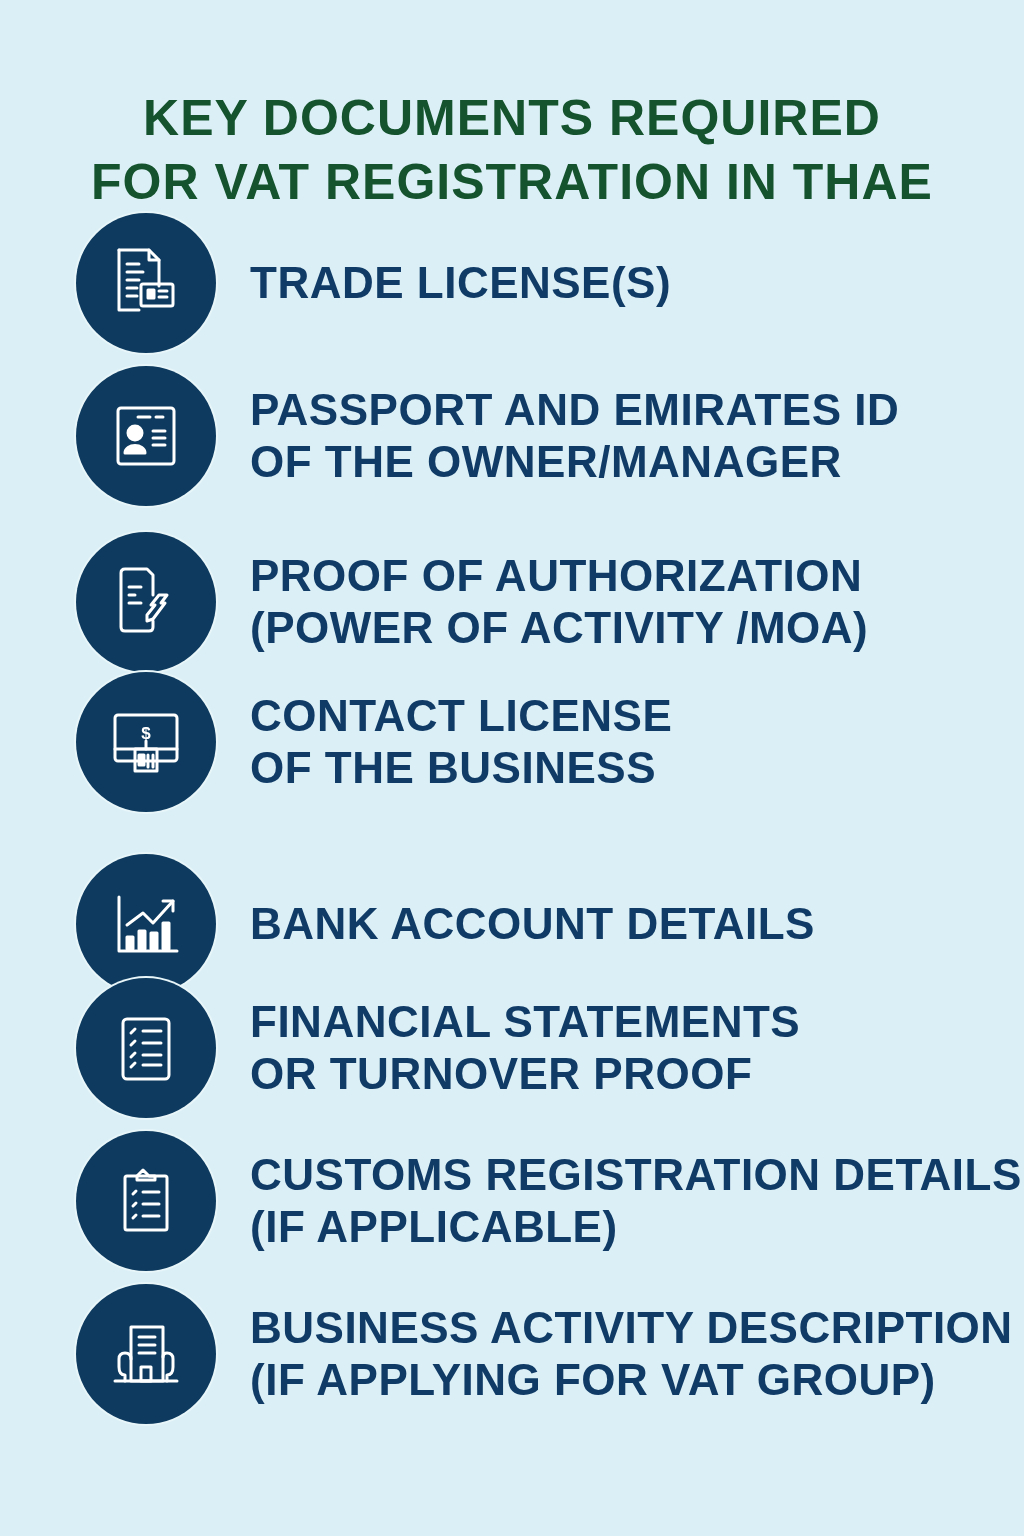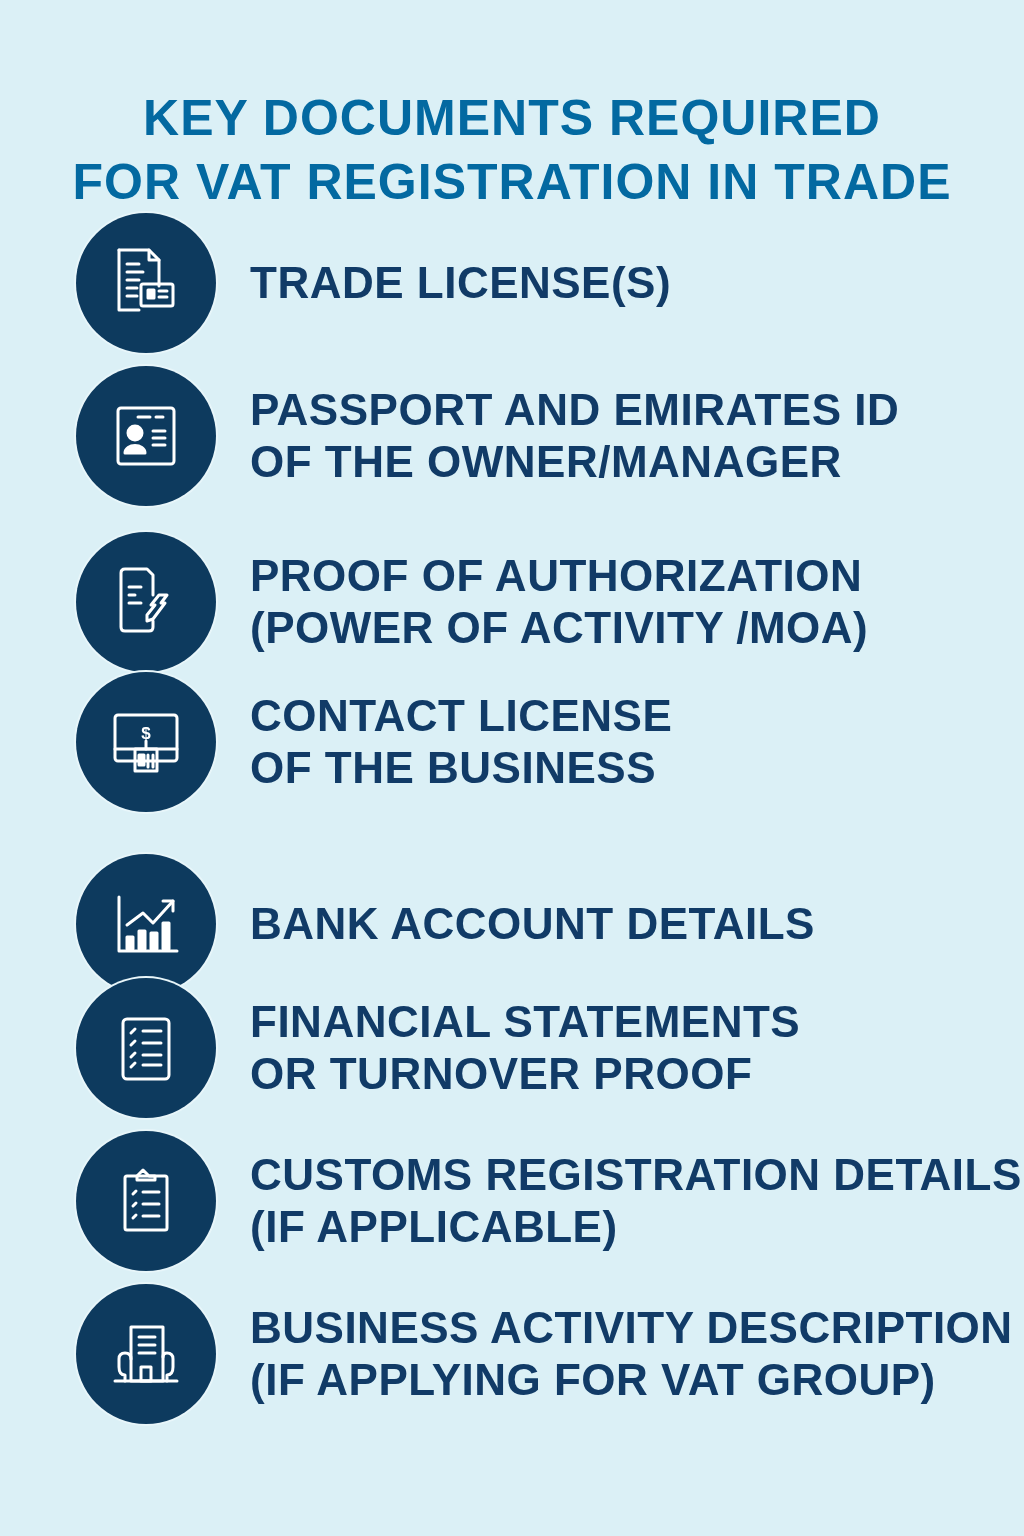--- a/index.html
+++ b/index.html
@@ -18,21 +18,21 @@
     .title {
       position: absolute;
       left: 0;
       top: 52px;
       width: 1024px;
       text-align: center;
       font-weight: 700;
       font-size: 50px;
       line-height: 64px;
       letter-spacing: 1px;
-      color: #0369a1;
+      color: #14532d;
     }
     .title .line { display: block; }
     .item {
       position: absolute;
       left: 76px;
       width: 900px;
       height: 140px;
     }
     .circle {
       position: absolute;
@@ -66,21 +66,21 @@
       color: #113b67;
       white-space: nowrap;
     }
     .label span { display: block; }
   </style>
 </head>
 <body>
 
 <h1 class="title">
   <span class="line">KEY DOCUMENTS REQUIRED</span>
-  <span class="line">FOR VAT REGISTRATION IN TRADE</span>
+  <span class="line">FOR VAT REGISTRATION IN THAE</span>
 </h1>
 
 <div class="item" style="top:213px;">
   <div class="circle">
     <svg viewBox="0 0 90 90" fill="none" stroke="#fff" stroke-width="3" stroke-linecap="round" stroke-linejoin="round">
       <path d="M18 12 H48 L58 22 V48"></path>
       <path d="M48 12 V22 H58"></path>
       <path d="M18 12 V72 H38"></path>
       <line x1="26" y1="26" x2="38" y2="26"></line>
       <line x1="26" y1="34" x2="42" y2="34"></line>

